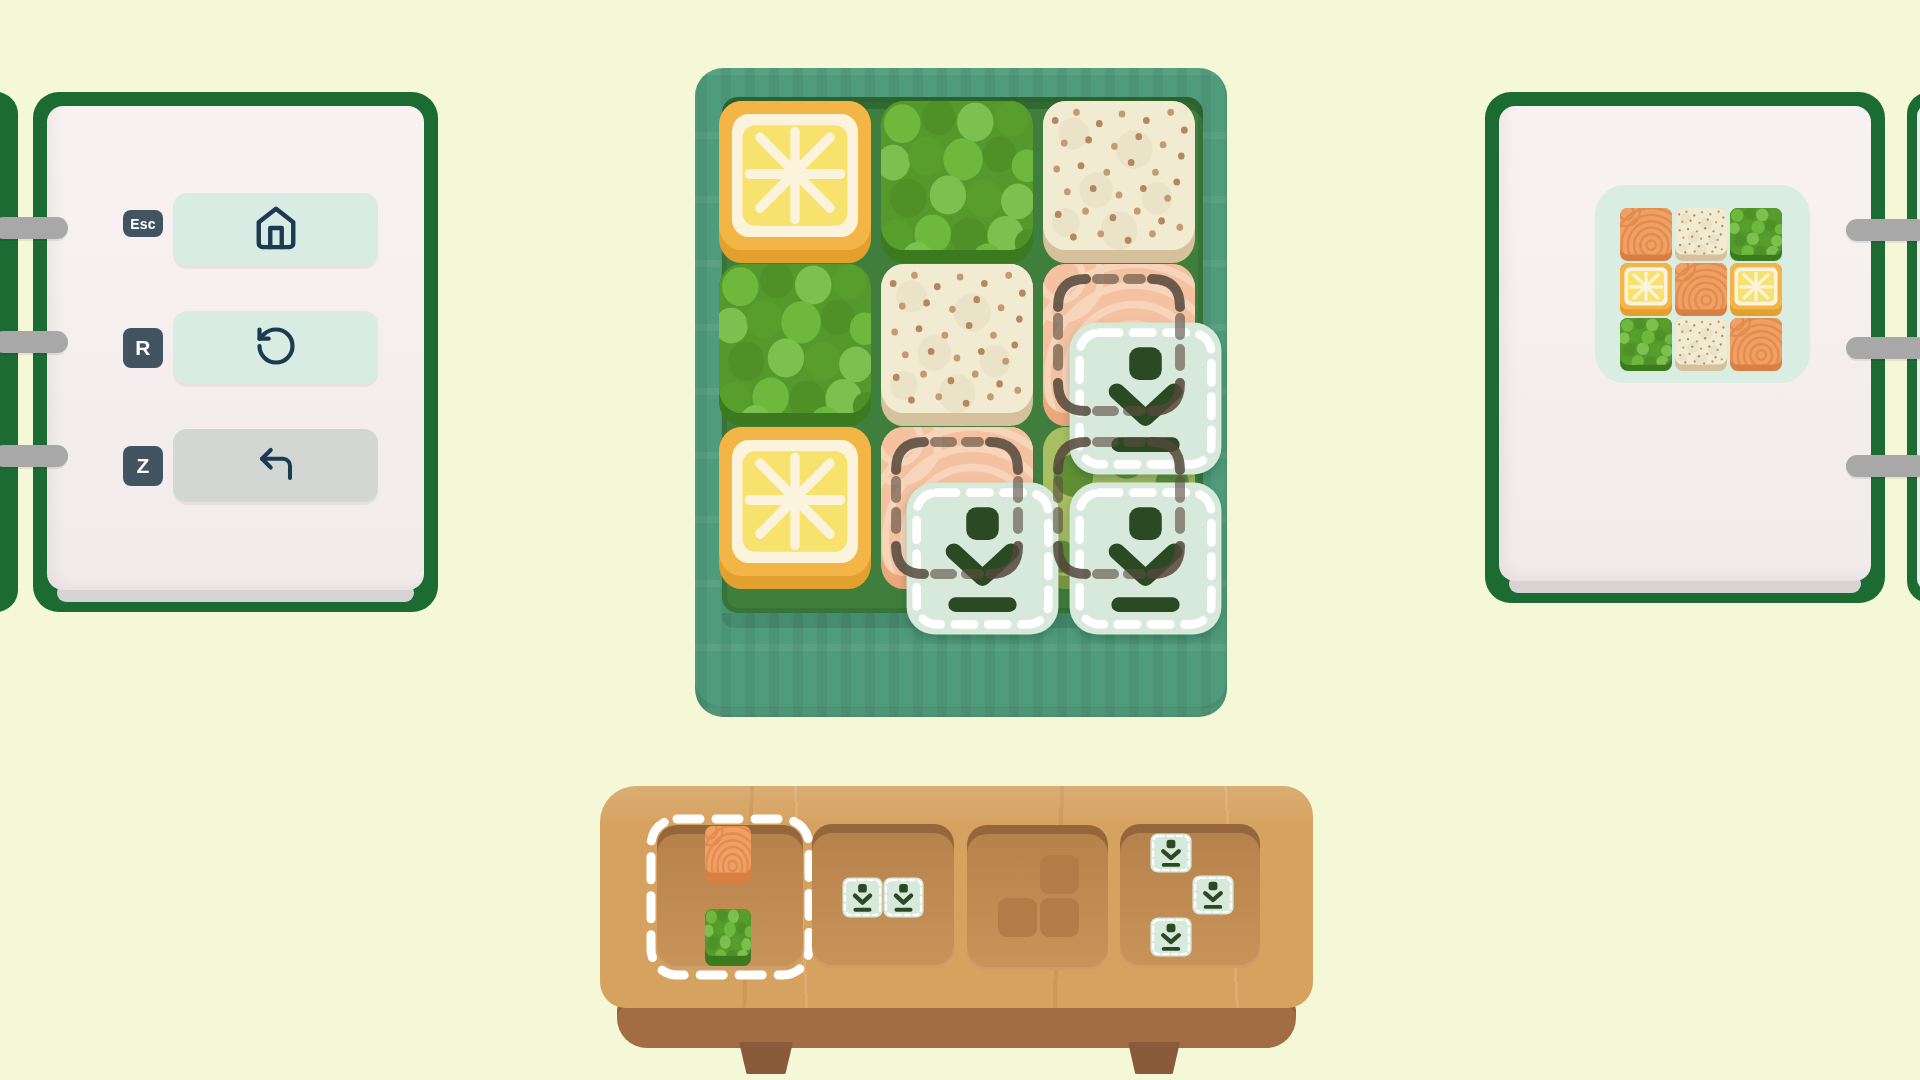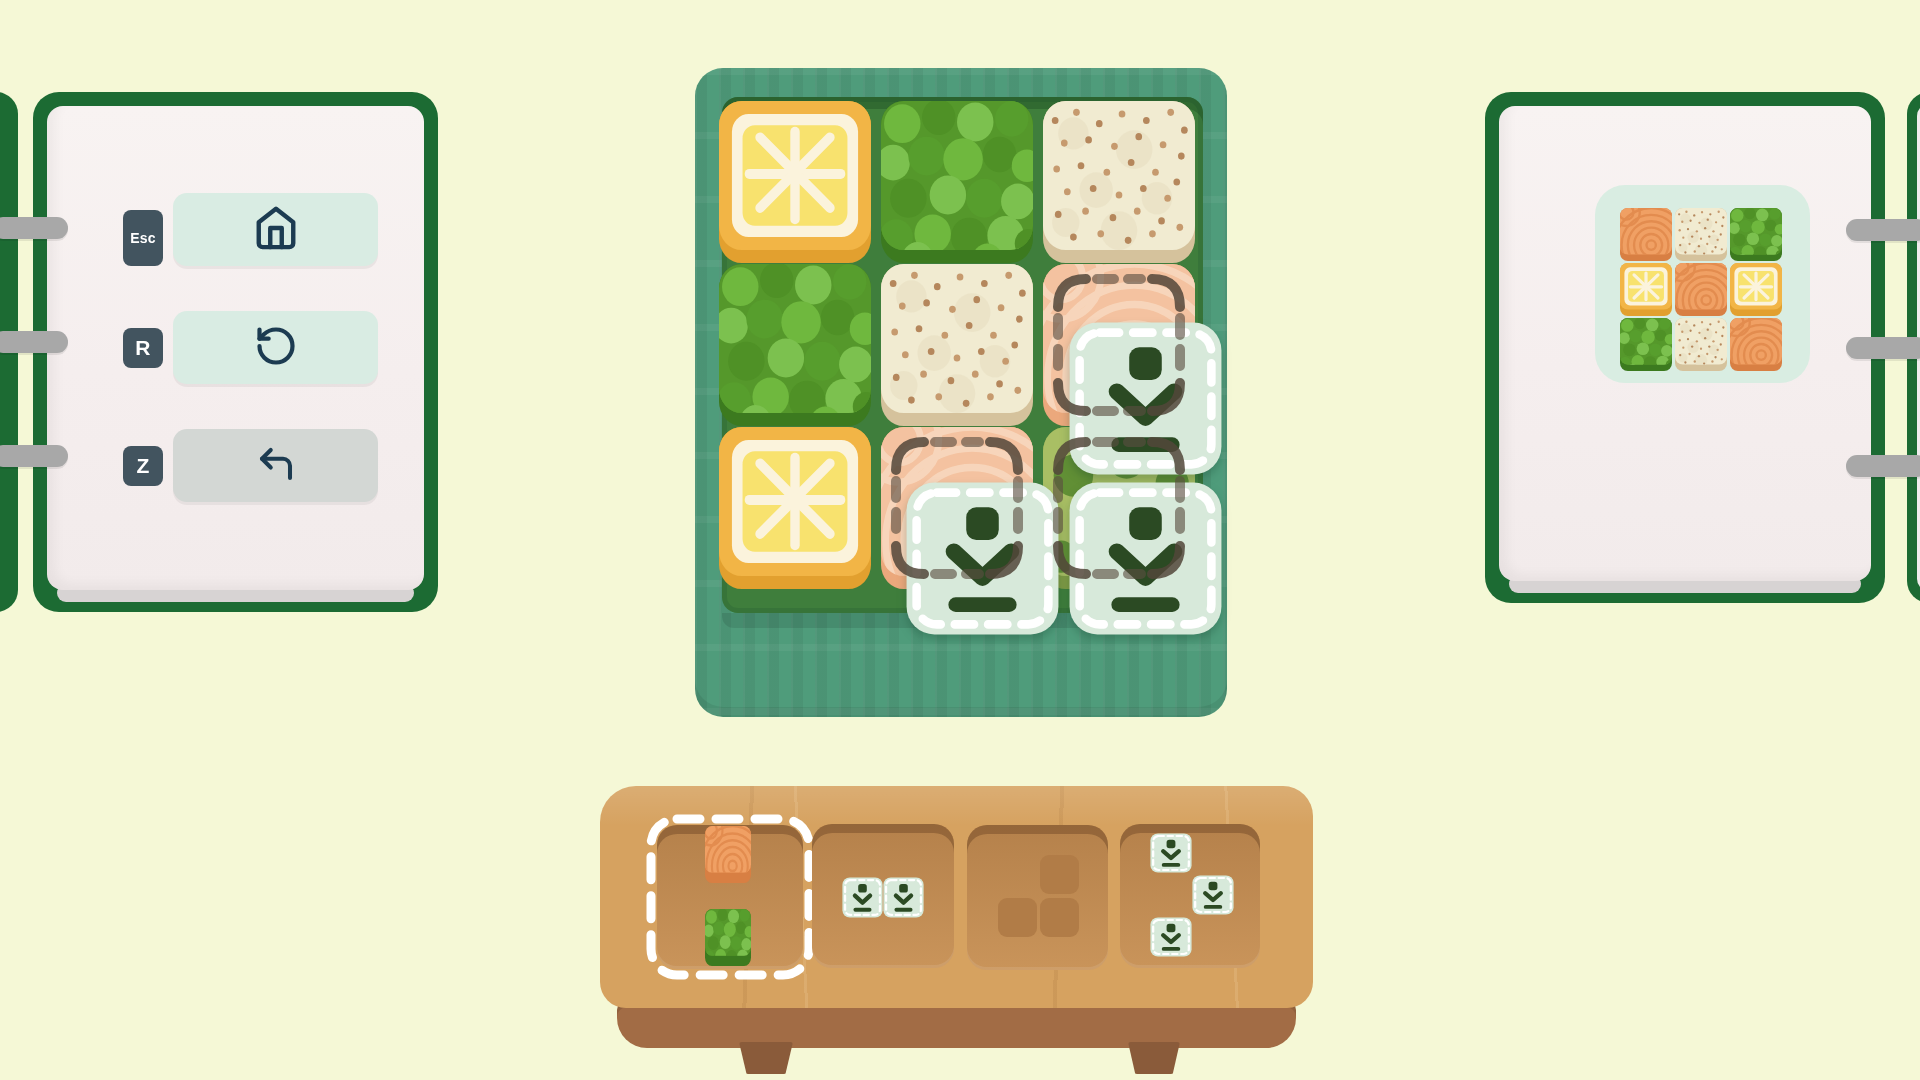--- a/index.html
+++ b/index.html
@@ -44,21 +44,21 @@
 
 <div class="frag frag-left">
   
 </div>
 
 <div class="notebook nb-left">
   <div class="nb-stack"></div>
   <div class="nb-page"></div>
 </div>
 
-<div class="key-badge" style="left:123px;top:210px;height:56px;font-size:14px">
+<div class="key-badge" style="left:123px;top:210px;height:27px;font-size:14px">
     <span>Esc</span>
   </div>
 <button class="sc-btn" style="top:193px">
     <span><svg width="46" height="46" viewBox="0 0 24 24" fill="none" stroke="#1c3b51" stroke-width="2.3" stroke-linecap="round" stroke-linejoin="round">
         <path d="m3 9 9-7 9 7v11a2 2 0 0 1-2 2H5a2 2 0 0 1-2-2z"></path>
         <path d="M9 22V12h6v10"></path>
       </svg></span>
   </button>
 
 <div class="key-badge" style="left:123px;top:328px;height:40px;font-size:21px">

